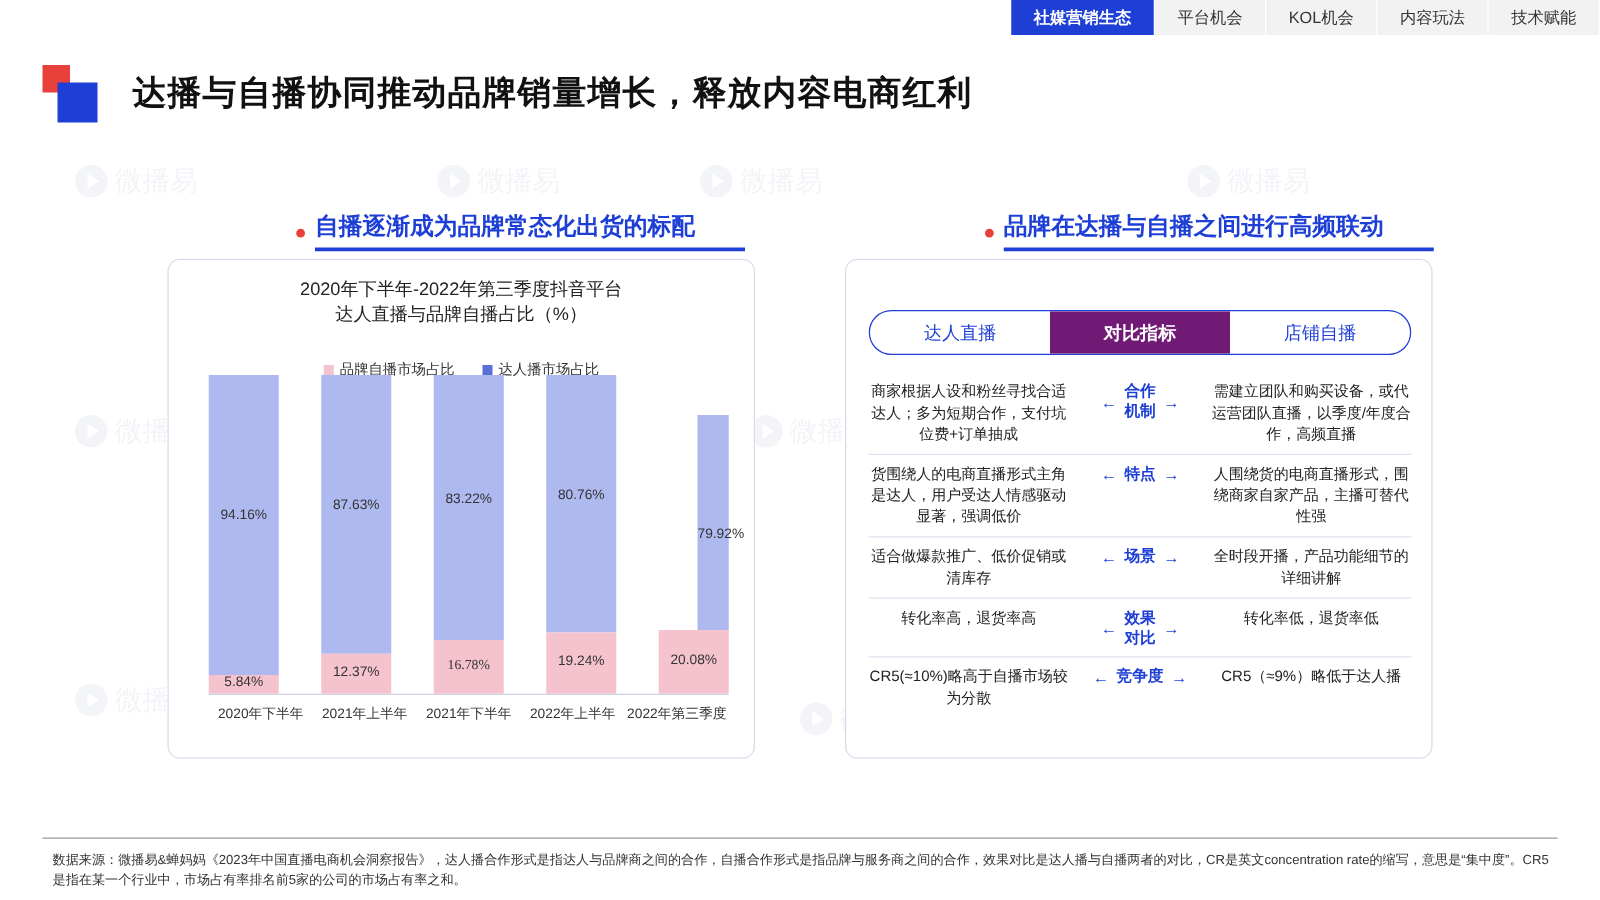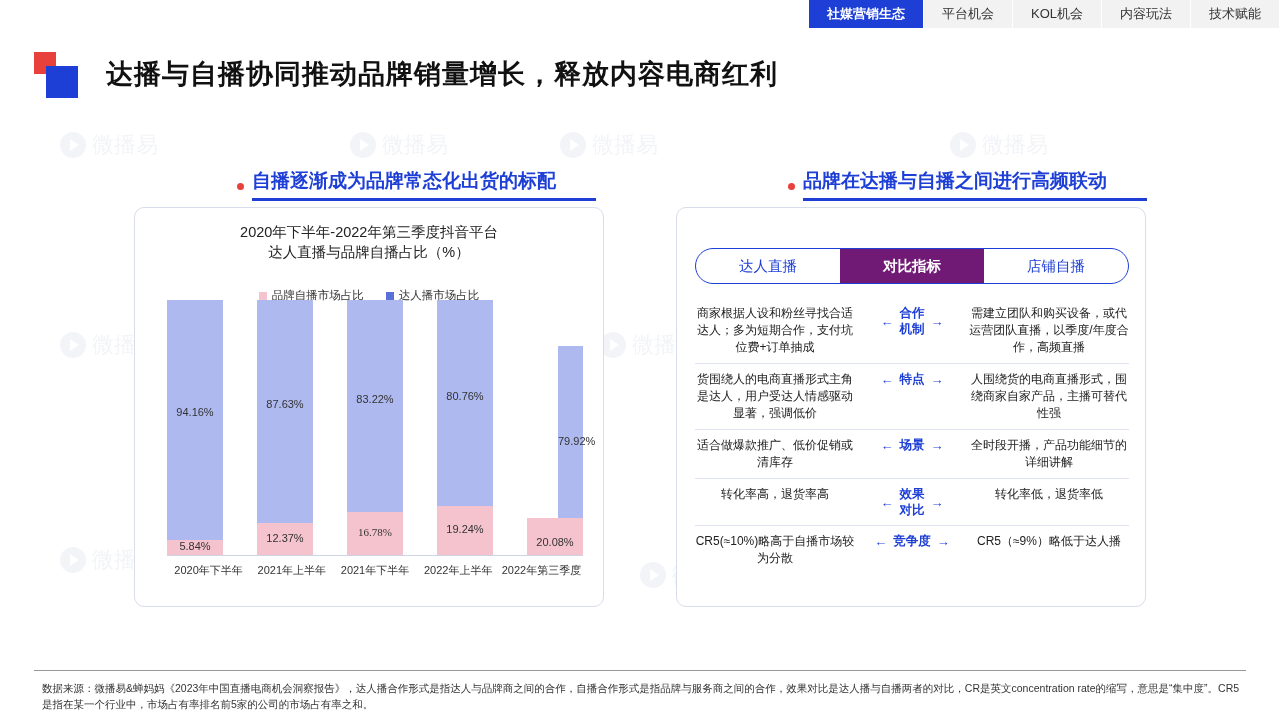--- a/index.html
+++ b/index.html
@@ -266,21 +266,21 @@
         </div>
         <div class="seg-bot" style="height:49px;">
           <div class="seg-label" style="top:17px;">19.24%</div>
         </div>
       </div>
 
       <div class="bar-col">
         <div class="seg-top" style="height:172px;margin-left:31px;">
           <div class="seg-label" style="top:89px;">79.92%</div>
         </div>
-        <div class="seg-bot" style="height:37px;">
+        <div class="seg-bot" style="height:51px;">
           <div class="seg-label" style="top:18px;">20.08%</div>
         </div>
       </div>
 
     </div>
     <div class="axis-line"></div>
     <div class="xlabels">
       <div class="xlabel">2020年下半年</div>
       <div class="xlabel">2021年上半年</div>
       <div class="xlabel">2021年下半年</div>

